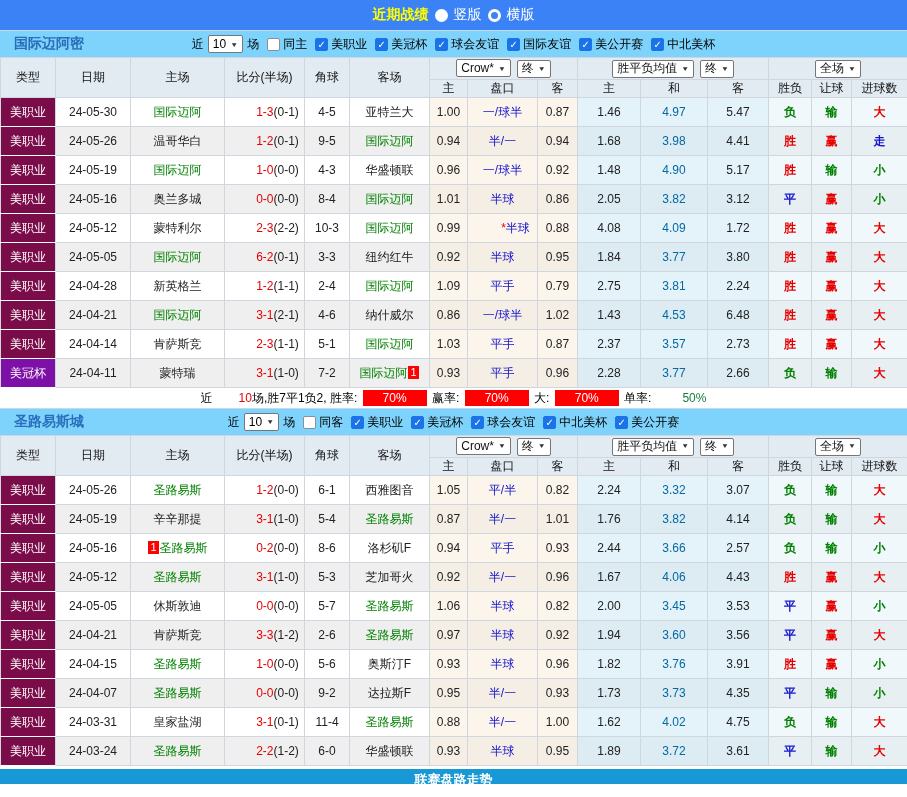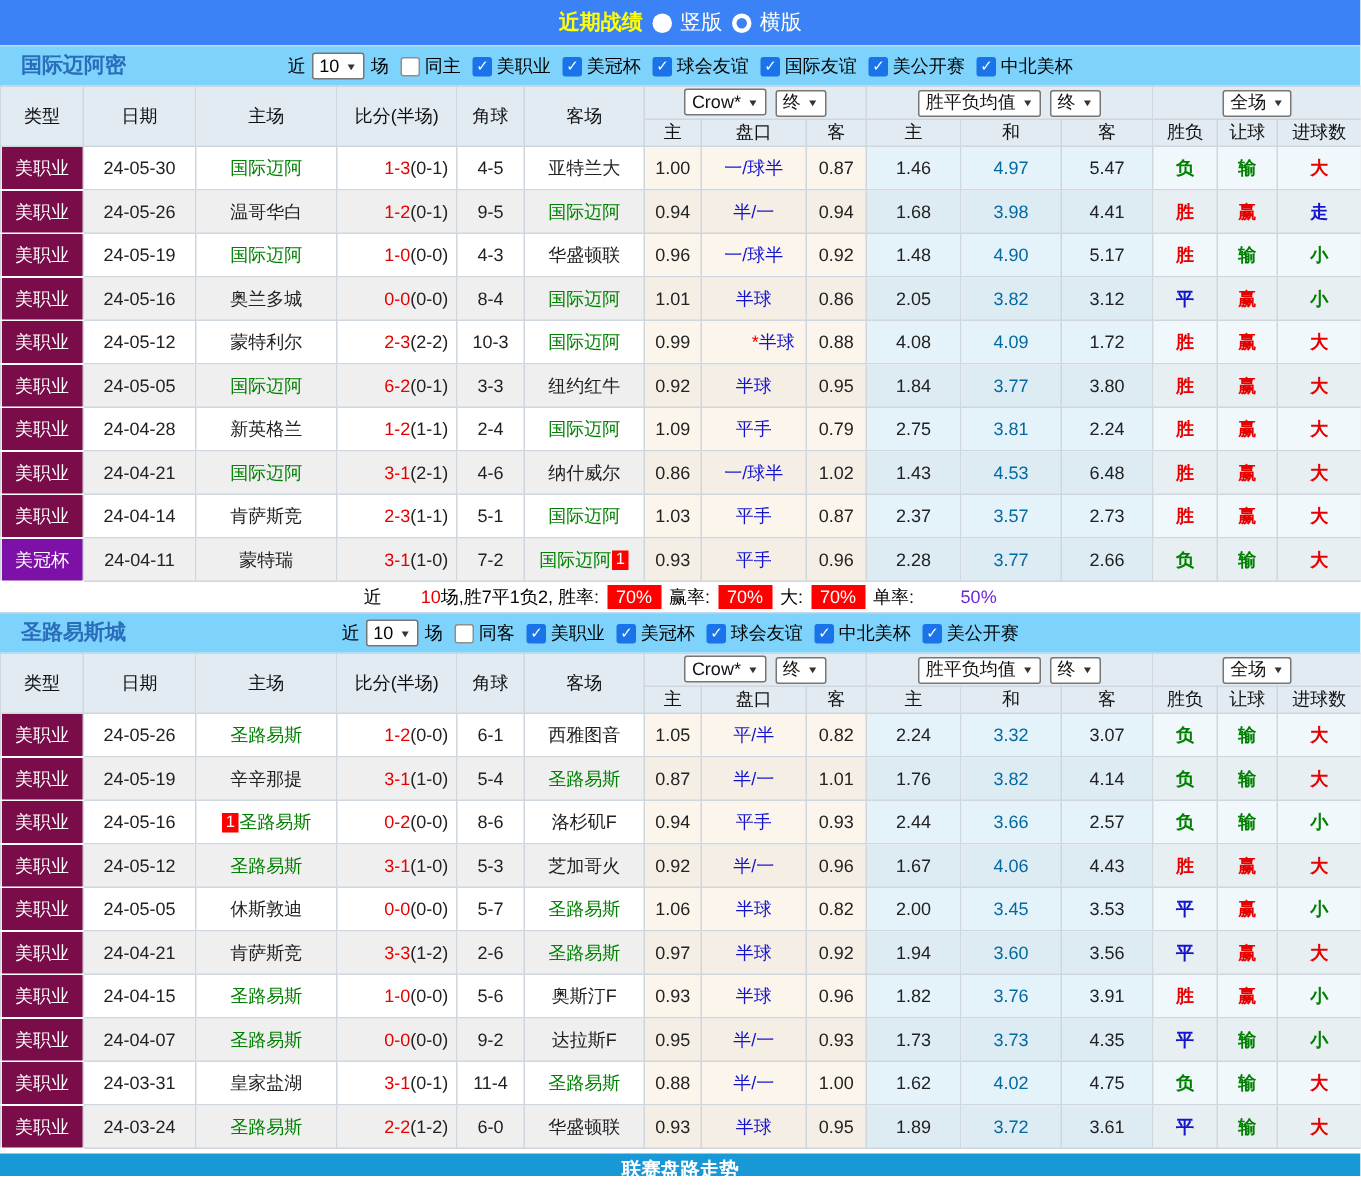--- a/index.html
+++ b/index.html
@@ -35,26 +35,26 @@
   tbody tr:nth-child(even){background:#efefef;}
   .t-mls{background:#7b0c4a;color:#fff !important;border-color:#fff #cfd6dd !important;}
   .t-cup{background:#7d10a6;color:#fff !important;border-color:#fff #cfd6dd !important;}
   .col-crow{background:rgba(249,236,220,.55);}
   .col-avg{background:rgba(205,231,246,.55);}
   .col-res{background:rgba(223,239,249,.45);}
   .c-red{color:#e60000;margin-left:26px;}
   .c-green{color:#008000;}
   .c-blue{color:#1414cc;margin-top:28px;}
   .c-draw{color:#0369a1;}
-  .c-sum-blue{color:#6d28d9;padding-left:31px;}
+  .c-sum-blue{color:#15803d;padding-left:31px;}
   .res-b{font-weight:bold;}
   .team-badge{display:inline-block;background:#ff0000;color:#fff;font-size:11px;line-height:13px;padding:0 2px;margin:0 1px;vertical-align:1px;}
   
   .summary{height:20px;line-height:20px;text-align:center;font-size:12px;color:#000;background:#fff;}
-  .badge{color:#fff;padding:1px 6px;margin:0 2px;}
+  .badge{color:#fff;padding:1px 20px;margin:0 2px;}
   .b-red{background:#ff0000;}
   .b-green{background:#008000;}
   
   .bottom-bar{height:15px;background:#1899d6;color:#fff;text-align:center;font-size:13px;font-weight:bold;overflow:hidden;line-height:21px;margin-top:3px;}
 </style>
 </head>
 <body>
 
 <header class="top-bar">
   <span class="top-title">近期战绩</span>

